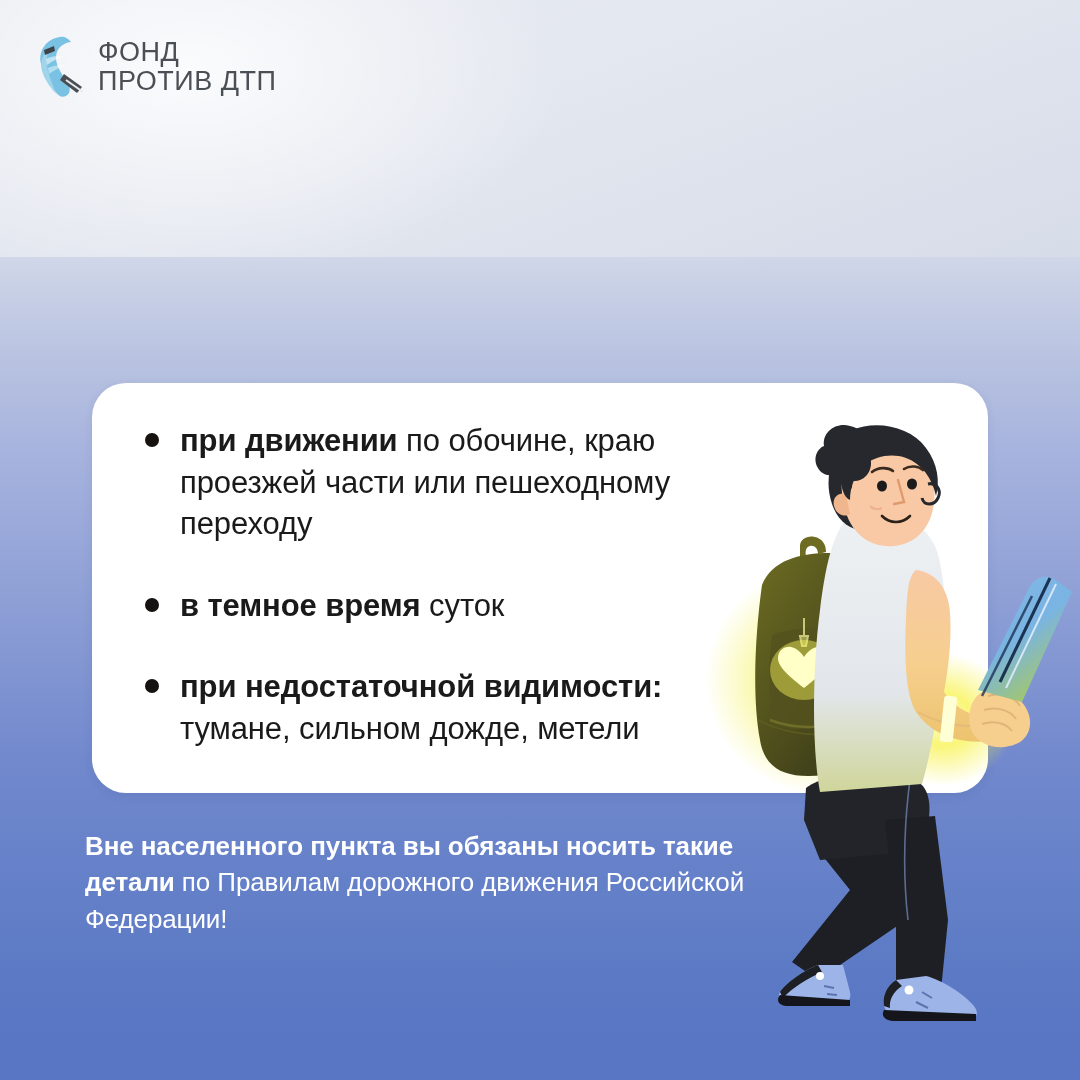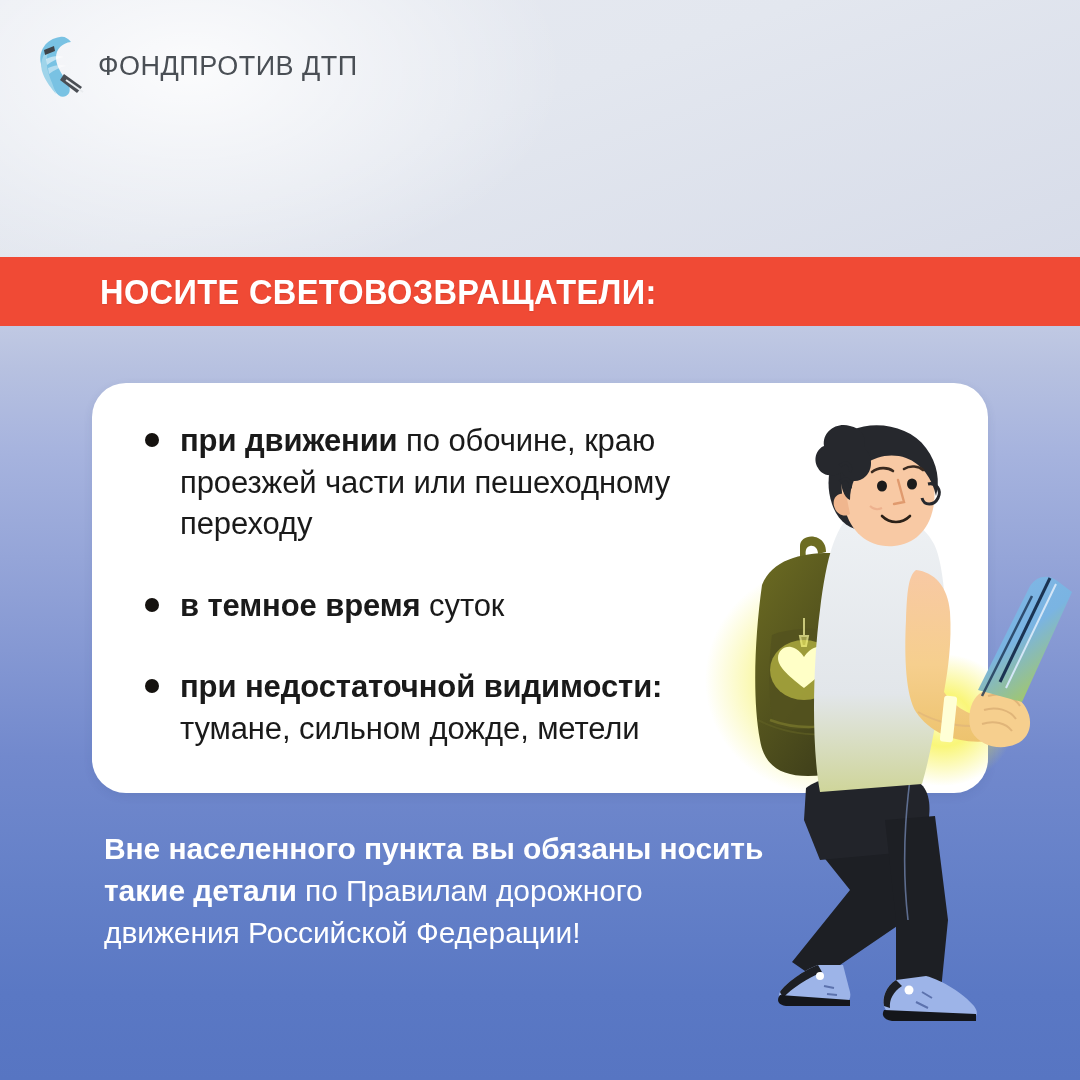--- a/index.html
+++ b/index.html
@@ -44,21 +44,21 @@
     display: flex;
     align-items: center;
     gap: 12px;
   }
   .logo-mark {
     width: 56px; height: 66px;
     flex: 0 0 56px;
   }
   .logo-text {
     display: flex;
-    flex-direction: row;
+    flex-direction: column;
     justify-content: center;
     line-height: 1.08;
   }
   .logo-line {
     font-family: "Liberation Sans", sans-serif;
     font-size: 27px;
     letter-spacing: 0.5px;
     color: #4a4f55;
     white-space: nowrap;
   }
@@ -123,25 +123,25 @@
     color: #1a1a1a;
     letter-spacing: -0.1px;
   }
   .bullet-text b {
     font-weight: bold;
   }
 
   
   .footnote {
     position: absolute;
-    left: 104px; top: 828px;
+    left: 85px; top: 828px;
     width: 670px;
     color: #ffffff;
     font-family: "Liberation Sans", sans-serif;
-    font-size: 30px;
+    font-size: 26px;
     line-height: 1.40;
     letter-spacing: -0.1px;
   }
   .footnote b { font-weight: bold; }
 
   
   .illustration {
     position: absolute;
     left: 700px; top: 420px;
     width: 390px; height: 620px;
@@ -164,23 +164,20 @@
         <path d="M34 40 L52 53 L47 59 L30 46 Z" fill="#4a4e54"></path>
         <path d="M36 46 L53 58" stroke="#e9ecef" stroke-width="2" fill="none"></path>
       </svg>
       <div class="logo-text">
         <span class="logo-line">ФОНД</span>
         <span class="logo-line">ПРОТИВ ДТП</span>
       </div>
     </div>
   </div>
 
-  <div class="red-banner">
-    <div class="red-banner-text">НОСИТЕ СВЕТОВОЗВРАЩАТЕЛИ:</div>
-  </div>
 
   <div class="card"></div>
 
   <div class="bullets">
     <div class="bullet-row">
       <span class="bullet-dot">
           <i></i>
         </span>
       <span class="bullet-text"><b>при движении</b><span> по обочине, краю проезжей части или пешеходному переходу</span></span>
     </div>

